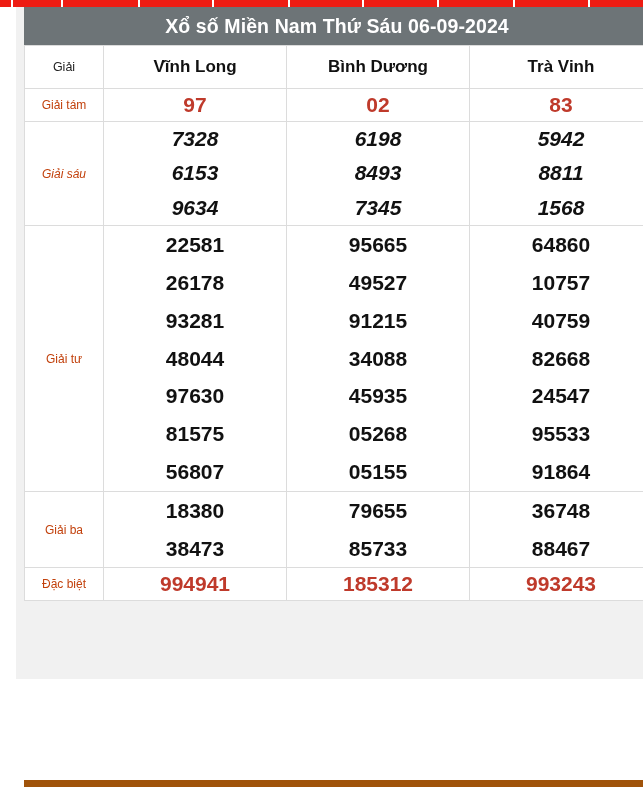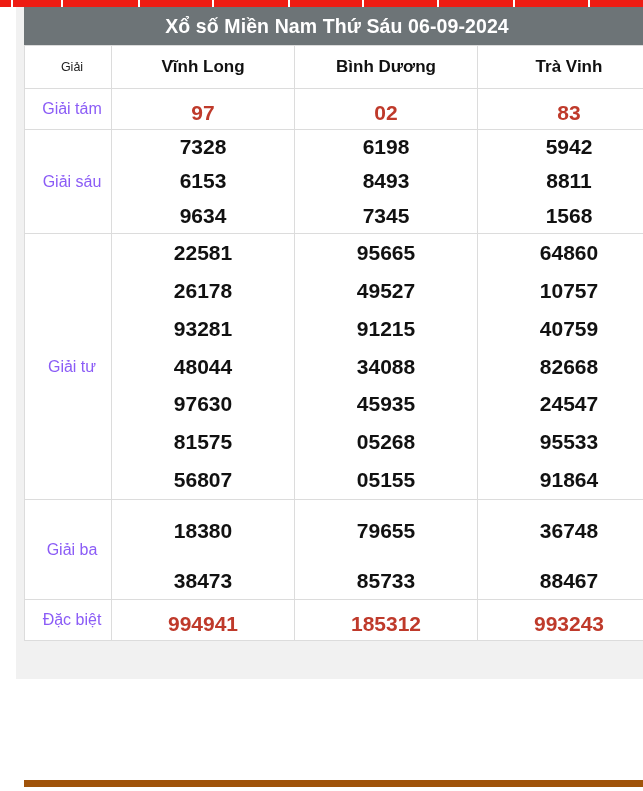--- a/index.html
+++ b/index.html
@@ -72,21 +72,20 @@
     background: #ffffff;
   }
   table.lotto td, table.lotto th {
     border: 1px solid #dcdcdc;
     text-align: center;
     vertical-align: middle;
     padding: 0;
   }
   table.lotto td.label-col, table.lotto th.label-col {
     width: 78px;
-    padding-left: 8px;
   }
   table.lotto td.prov, table.lotto th.prov {
     width: 182px;
   }
 
   
   tr.head-row th {
     height: 42px;
   }
   th.head-label {
@@ -95,51 +94,51 @@
     color: #222222;
   }
   th.head-prov {
     font-size: 17px;
     font-weight: bold;
     color: #111111;
   }
 
   
   td.row-label {
-    font-size: 16px;
+    font-size: 12px;
     font-weight: normal;
-    color: #8b5cf6;
+    color: #c2410c;
   }
 
   
   td.nums {
     font-size: 21px;
     font-weight: bold;
     color: #111111;
     line-height: 1.0;
   }
   td.nums .n {
     display: block;
   }
   td.nums.red {
     color: #bf3a2b;
   }
 
   
   tr.r-h1 td { height: 32px; }
-  tr.r-h1 td.nums .n { line-height: 32px; margin-top: 8px; }
-
-  tr.r-h3 td { height: 103px; }
+  tr.r-h1 td.nums .n { line-height: 32px; }
+
+  tr.r-h3 td { height: 103px; font-style: italic; }
   tr.r-h3 td.nums .n { line-height: 34.3px; }
 
   tr.r-h7 td { height: 265px; }
   tr.r-h7 td.nums .n { line-height: 37.8px; }
 
   tr.r-h2 td { height: 75px; }
-  tr.r-h2 td.nums .n { line-height: 37.5px; margin-top: 12px; }
+  tr.r-h2 td.nums .n { line-height: 37.5px; }
 
   
   #bottom-bar {
     position: absolute;
     left: 8px;
     top: 773px;
     width: 626px;
     height: 7px;
     background: #a0530a;
   }

